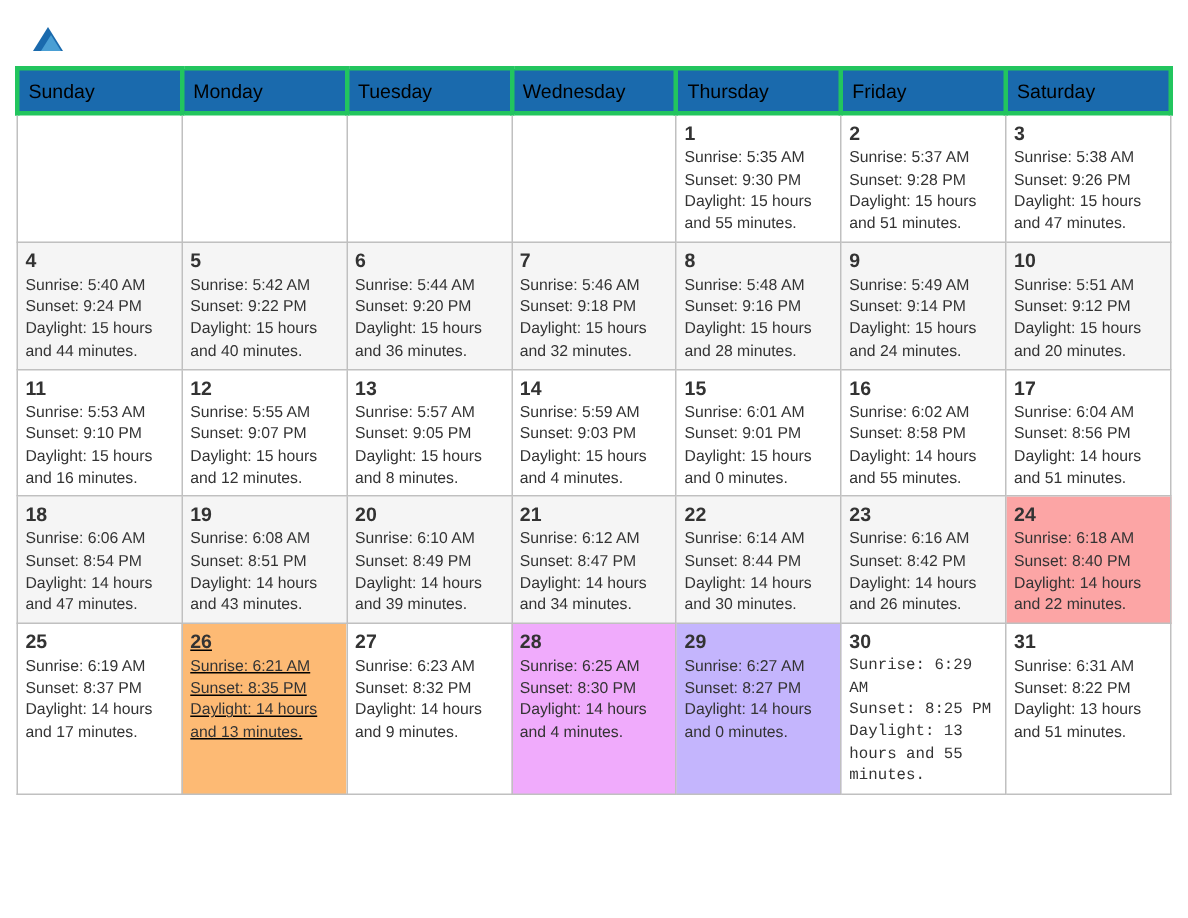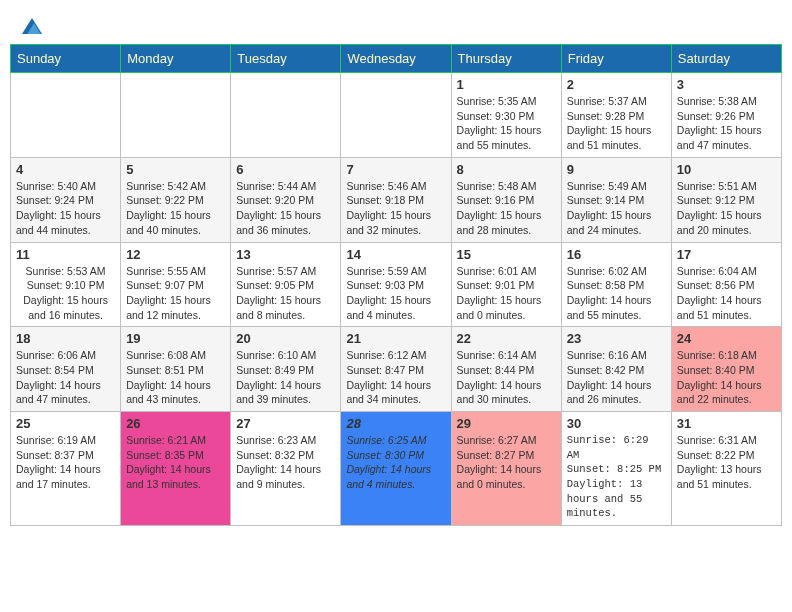--- a/index.html
+++ b/index.html
@@ -7,21 +7,21 @@
     .header { display: flex; justify-content: space-between; align-items: flex-start; padding: 16px 20px 8px 20px; }
     .logo { display: flex; flex-direction: column; align-items: flex-start; }
     .logo-text { display: flex; align-items: flex-end; }
     .logo-general { font-size: 18px; font-weight: bold; color: #333; }
     .logo-blue { font-size: 18px; font-weight: bold; color: #1a6aad; }
     .logo-icon { width: 20px; height: 20px; margin-left: 2px; }
     .title-area { text-align: right; }
     .month-title { font-size: 36px; font-weight: normal; color: #333; }
     .subtitle { font-size: 16px; color: #333; }
     .calendar { width: 100%; border-collapse: collapse; margin: 0; }
-    .calendar th { background: #1a6aad; color: #fef9c3; text-align: left; padding: 6px 6px; font-size: 13px; font-weight: normal; border: 1px solid #22c55e; }
+    .calendar th { background: #1a6aad; color: #000000; text-align: left; padding: 6px 6px; font-size: 13px; font-weight: normal; border: 3px solid #22c55e; }
     .calendar td { vertical-align: top; border: 1px solid #c0c0c0; padding: 4px 5px; width: calc(100%/7); min-height: 80px; background: #fff; }
     .calendar tr:nth-child(odd) td { background: #f5f5f5; }
     .calendar tr:nth-child(even) td { background: #fff; }
     .day-num { font-weight: bold; font-size: 13px; color: #333; display: block; margin-bottom: 2px; }
     .day-info { font-size: 10.5px; color: #333; line-height: 1.4; }
     .footer { padding: 6px 20px; font-size: 11px; color: #555; }
     .header-row th { background: #1a6aad; }
     .calendar-wrapper { padding: 0 10px 10px 10px; }
   </style>
 </head>
@@ -124,21 +124,21 @@
           <td style="background: rgb(245, 245, 245);">
             <span class="day-num">10</span>
             <div class="day-info" style="white-space: pre-line;">Sunrise: 5:51 AM
 Sunset: 9:12 PM
 Daylight: 15 hours and 20 minutes.</div>
           </td>
         </tr>
         <tr>
           <td style="background: rgb(255, 255, 255);">
             <span class="day-num">11</span>
-            <div class="day-info" style="white-space: pre-line; text-align: center;">Sunrise: 5:53 AM
+            <div class="day-info" style="white-space: pre-line;">Sunrise: 5:53 AM
 Sunset: 9:10 PM
 Daylight: 15 hours and 16 minutes.</div>
           </td>
           <td style="background: rgb(255, 255, 255);">
             <span class="day-num">12</span>
             <div class="day-info" style="white-space: pre-line;">Sunrise: 5:55 AM
 Sunset: 9:07 PM
 Daylight: 15 hours and 12 minutes.</div>
           </td>
           <td style="background: rgb(255, 255, 255);">
@@ -216,39 +216,39 @@
 Daylight: 14 hours and 22 minutes.</div>
           </td>
         </tr>
         <tr>
           <td style="background: rgb(255, 255, 255);">
             <span class="day-num">25</span>
             <div class="day-info" style="white-space: pre-line;">Sunrise: 6:19 AM
 Sunset: 8:37 PM
 Daylight: 14 hours and 17 minutes.</div>
           </td>
-          <td style="background: #ec4899;">
+          <td style="background: #fdba74; text-decoration: underline;">
             <span class="day-num">26</span>
             <div class="day-info" style="white-space: pre-line;">Sunrise: 6:21 AM
 Sunset: 8:35 PM
 Daylight: 14 hours and 13 minutes.</div>
           </td>
           <td style="background: rgb(255, 255, 255);">
             <span class="day-num">27</span>
             <div class="day-info" style="white-space: pre-line;">Sunrise: 6:23 AM
 Sunset: 8:32 PM
 Daylight: 14 hours and 9 minutes.</div>
           </td>
-          <td style="background: #3b82f6; font-style: italic;">
+          <td style="background: #f0abfc;">
             <span class="day-num">28</span>
             <div class="day-info" style="white-space: pre-line;">Sunrise: 6:25 AM
 Sunset: 8:30 PM
 Daylight: 14 hours and 4 minutes.</div>
           </td>
-          <td style="background: #fca5a5;">
+          <td style="background: #c4b5fd;">
             <span class="day-num">29</span>
             <div class="day-info" style="white-space: pre-line;">Sunrise: 6:27 AM
 Sunset: 8:27 PM
 Daylight: 14 hours and 0 minutes.</div>
           </td>
           <td style="background: rgb(255, 255, 255);">
             <span class="day-num">30</span>
             <div class="day-info" style="white-space: pre-line; font-family: Liberation Mono, monospace;">Sunrise: 6:29 AM
 Sunset: 8:25 PM
 Daylight: 13 hours and 55 minutes.</div>

